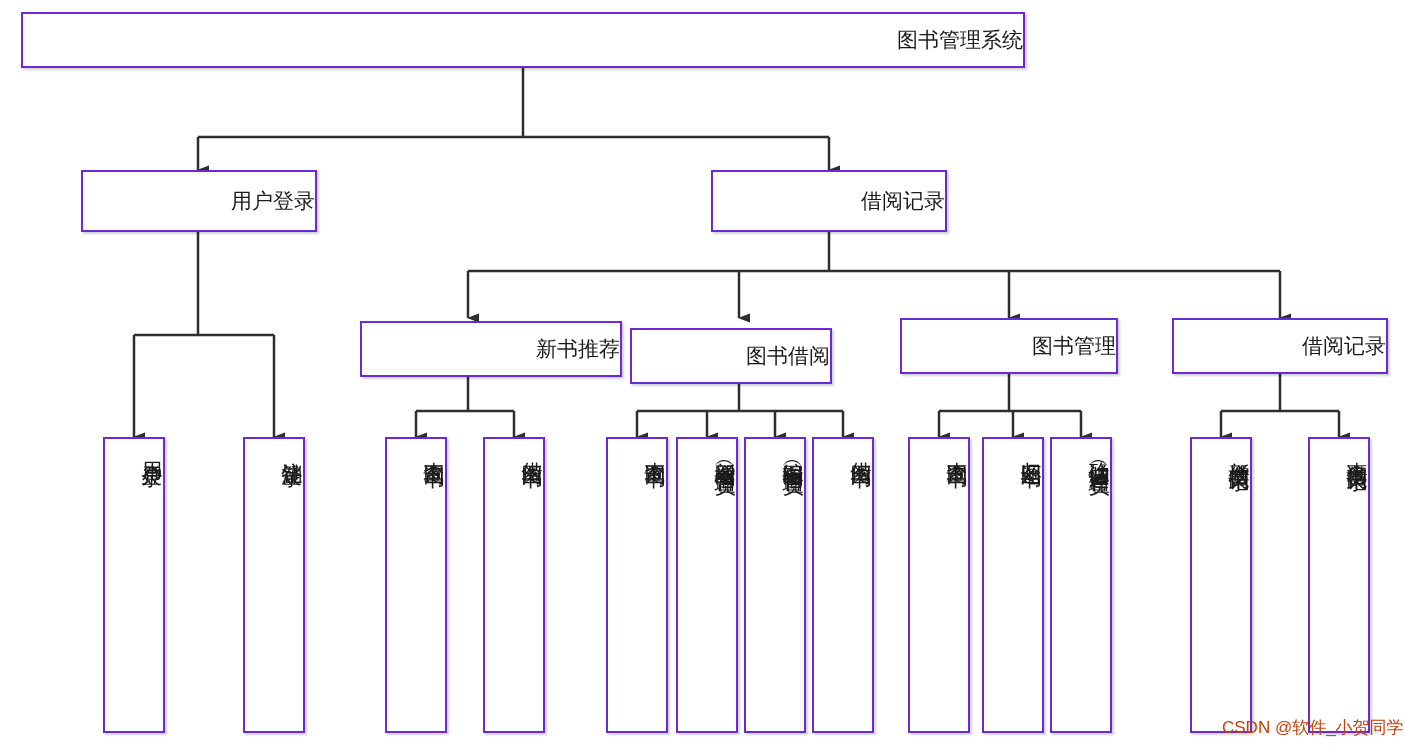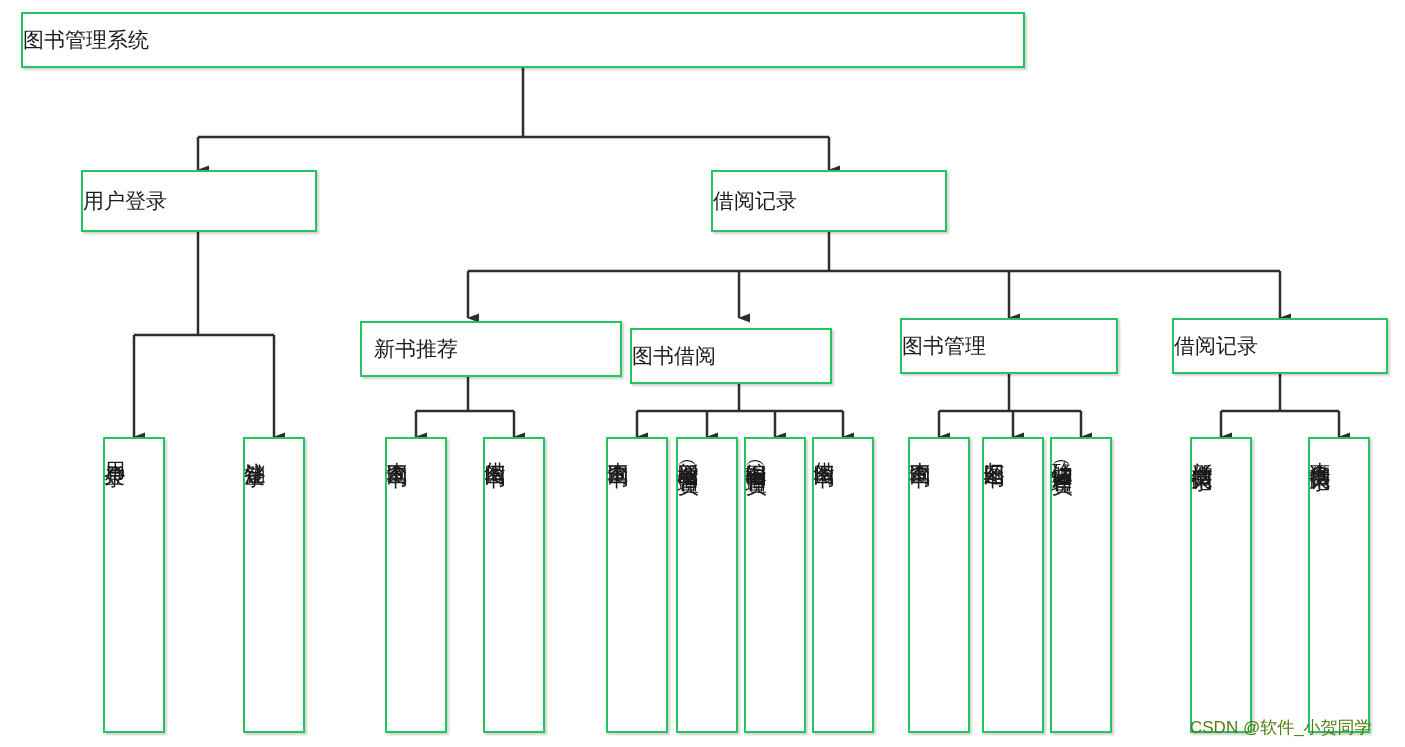--- a/index.html
+++ b/index.html
@@ -21,25 +21,25 @@
     position: absolute;
     left: 0;
     top: 0;
     width: 1405px;
     height: 747px;
     pointer-events: none;
   }
   .node {
     position: absolute;
     box-sizing: border-box;
-    border: 2px solid #22c55e;
+    border: 2px solid #6d28d9;
     background: #ffffff;
     display: flex;
     align-items: center;
-    justify-content: flex-start;
+    justify-content: flex-end;
     box-shadow: 2px 2px 2px rgba(0,0,0,0.18);
   }
   .node .label {
     color: #1b1b1b;
     text-align: center;
     line-height: 1.25;
     white-space: pre;
   }
   .node.horizontal .label {
     font-size: 21px;
@@ -51,24 +51,25 @@
   }
   .node.vertical .label {
     writing-mode: vertical-rl;
     text-orientation: upright;
     font-size: 21px;
     letter-spacing: 2px;
     line-height: 1;
   }
   .watermark {
     position: absolute;
-    color: #4d7c0f;
+    color: #c2410c;
     font-size: 17px;
     white-space: nowrap;
     user-select: none;
+    padding-left: 32px;
   }
 </style>
 </head>
 <body>
 
 <div id="diagram-root">
 
   <svg id="edges" viewBox="0 0 1405 747" xmlns="http://www.w3.org/2000/svg">
     <defs>
       <marker id="arrowhead" markerWidth="10" markerHeight="12" refX="5" refY="11" orient="auto" markerUnits="userSpaceOnUse">

